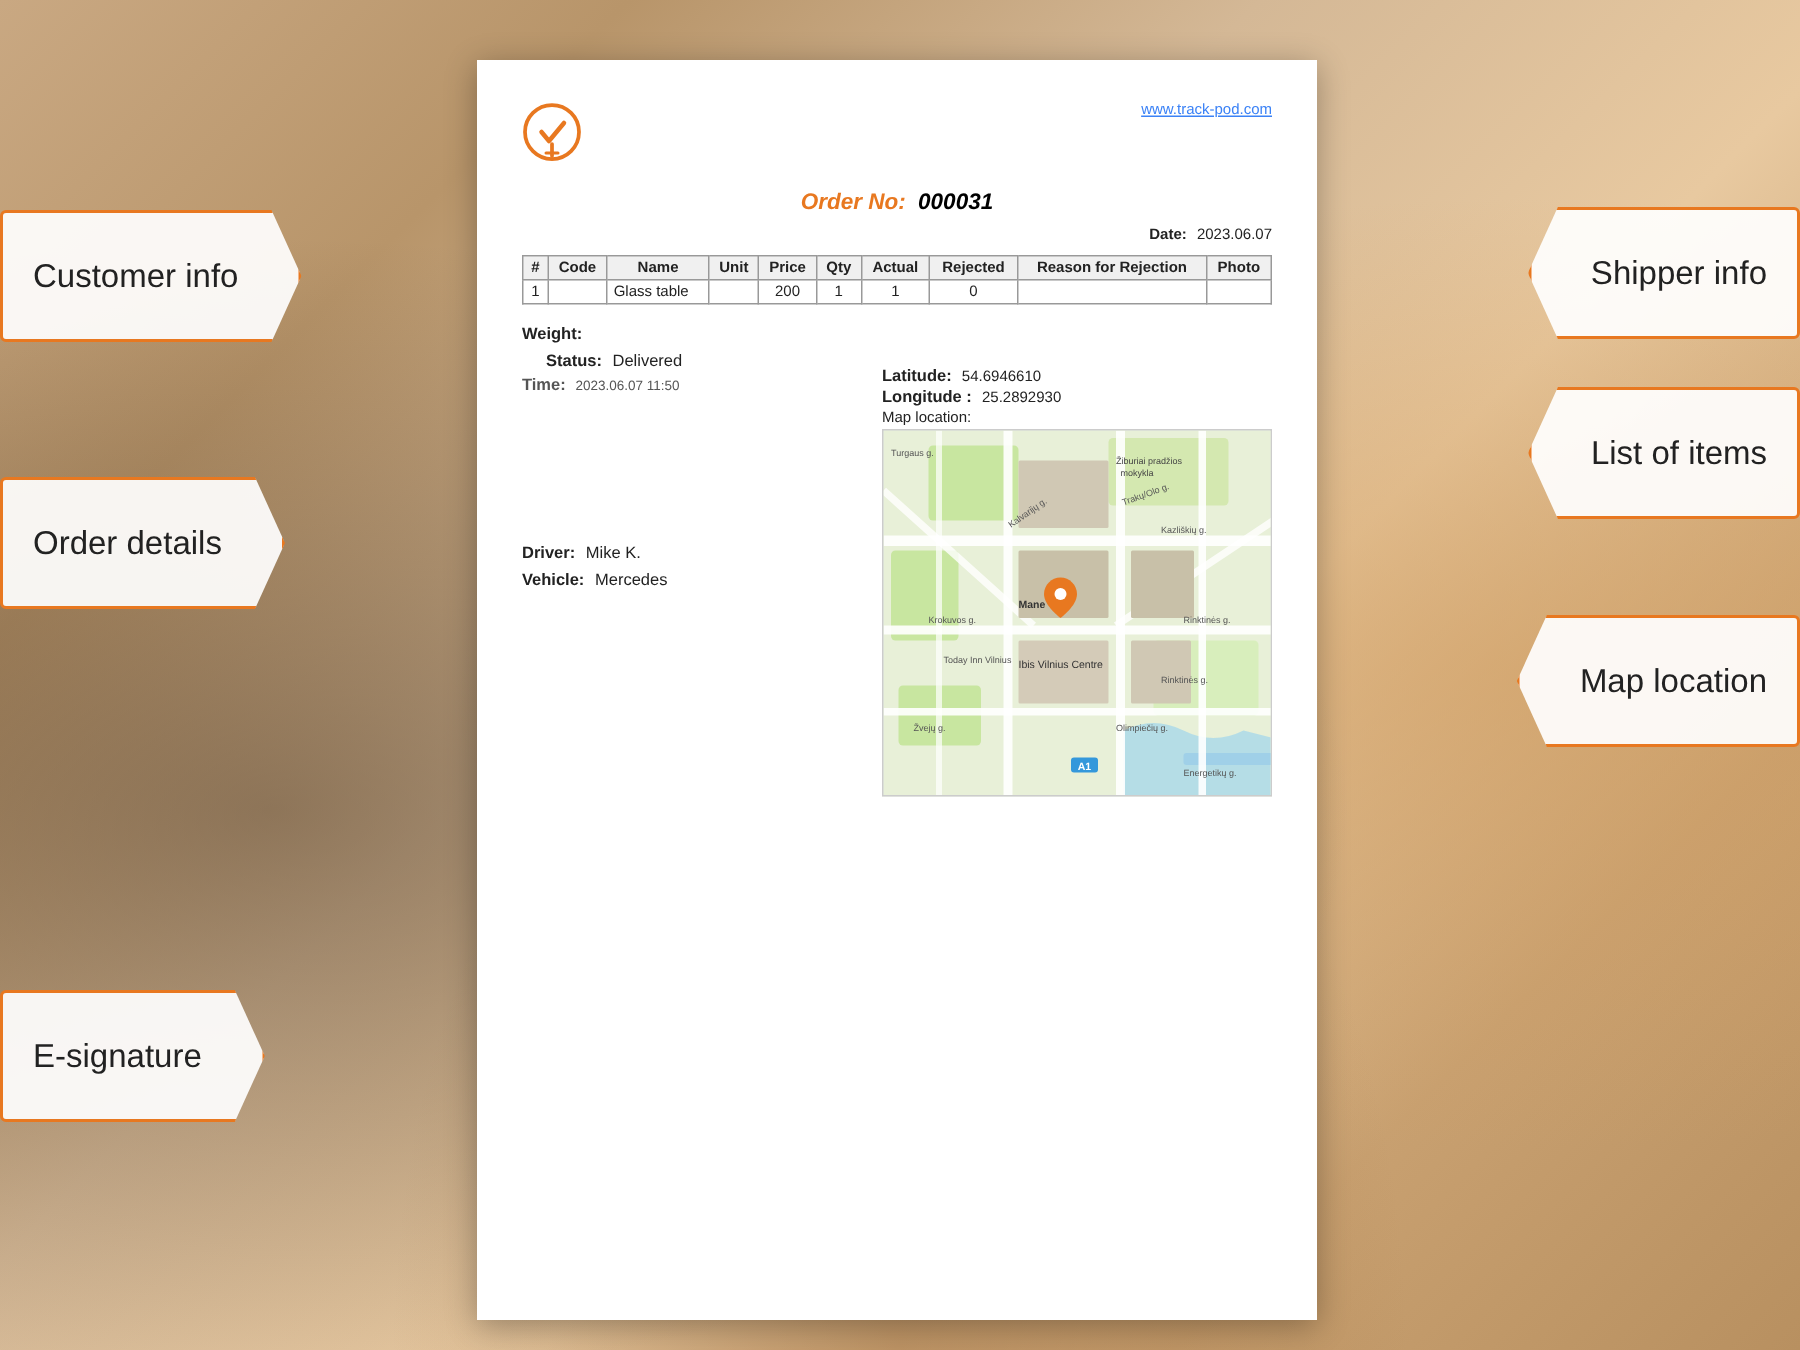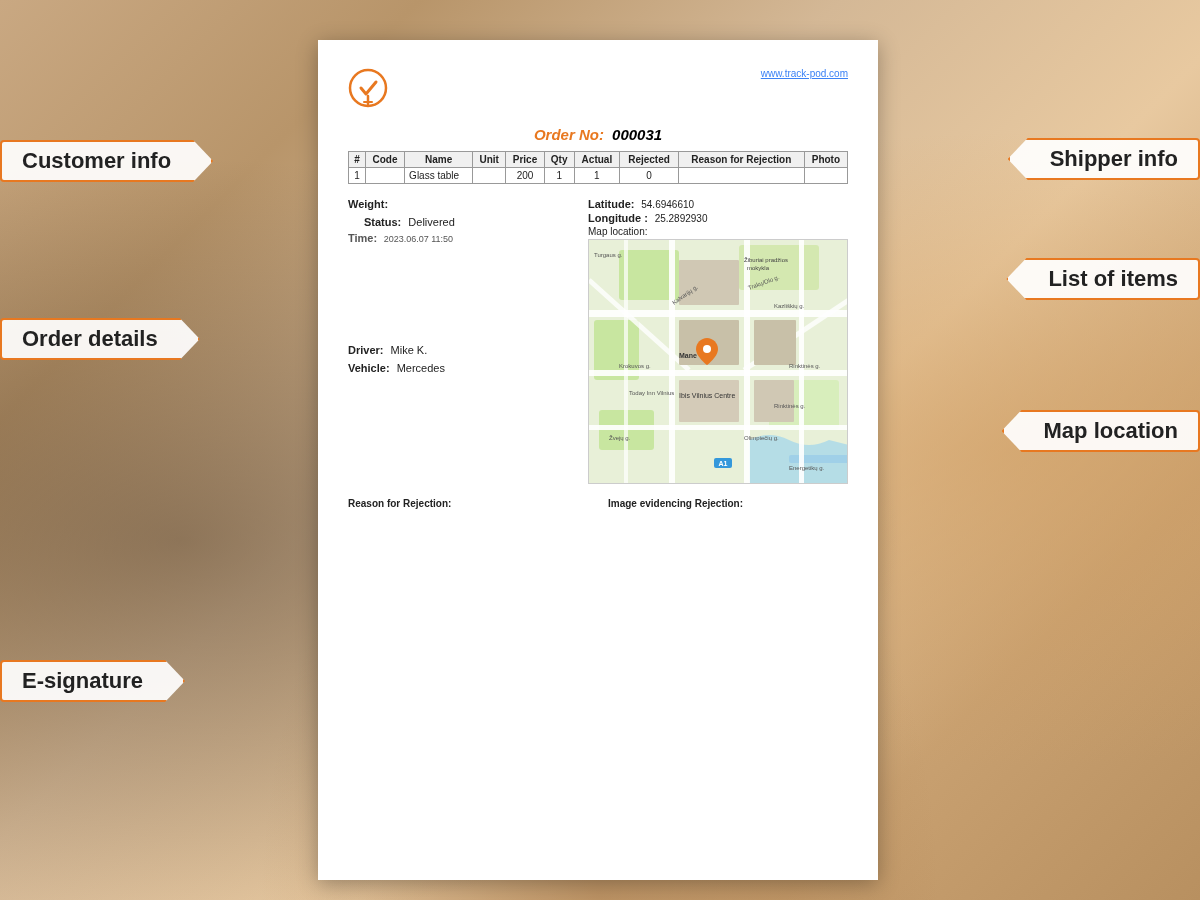--- a/index.html
+++ b/index.html
@@ -133,20 +133,21 @@
       gap: 32px;
       margin-bottom: 14px;
     }
 
     .delivery-left {
       width: 45%;
     }
 
     .delivery-right {
       width: 55%;
+      margin-top: 28px;
     }
 
     .weight-line { margin-bottom: 6px; }
     .status-line { margin-bottom: 4px; font-size: 11px; margin-left: 16px; }
     .time-line { font-size: 9px; color: #555; margin-bottom: 10px; }
 
     .driver-line { margin-bottom: 6px; font-size: 11px; }
     .vehicle-line { margin-bottom: 6px; font-size: 11px; }
 
     .map-label { font-size: 10px; margin-bottom: 2px; }
@@ -191,23 +192,23 @@
       left: 0;
     }
 
     .side-label-right {
       right: 0;
     }
 
     .arrow-box {
       background: rgba(255,255,255,0.92);
       border: 2px solid #e87820;
-      padding: 6px 20px;
+      padding: 29px 20px;
       font-size: 22px;
-      font-weight: bold;
+      font-weight: normal;
       color: #222;
       white-space: nowrap;
       position: relative;
     }
 
     
     .side-label-left .arrow-box {
       border-radius: 4px 0 0 4px;
       clip-path: polygon(0 0, calc(100% - 20px) 0, 100% 50%, calc(100% - 20px) 100%, 0 100%);
       padding-right: 40px;
@@ -289,20 +290,24 @@
       </svg>
       <a class="website-link">www.track-pod.com</a>
     </div>
 
 
     <div class="order-title">
       <span style="color:#e87820;">Order No:</span>
       <span style="color:#000; margin-left:4px;">000031</span>
     </div>
 
+    <div class="date-line">
+      <span style="font-weight:bold;">Date:</span>
+      <span style="margin-left:4px;">2023.06.07</span>
+    </div>
 
     <table class="items-table">
       <thead>
         <tr>
           <th>#</th>
           <th>Code</th>
           <th>Name</th>
           <th>Unit</th>
           <th>Price</th>
           <th>Qty</th>
@@ -419,25 +424,17 @@
             <text x="134" y="226" font-size="7" fill="white" text-anchor="middle" font-weight="bold">A1</text>
 
             <ellipse cx="118" cy="118" rx="6" ry="3" fill="rgba(0,0,0,0.2)"></ellipse>
             <path d="M118 98 C112 98 107 103 107 109 C107 117 118 125 118 125 C118 125 129 117 129 109 C129 103 124 98 118 98 Z" fill="#e87820"></path>
             <circle cx="118" cy="109" r="4" fill="white"></circle>
           </svg>
         </div>
       </div>
     </div>
 
-    <div class="rejection-section">
-      <div class="rejection-left">
-        <div style="font-size:10px; font-weight:bold;">Reason for Rejection:</div>
-      </div>
-      <div class="rejection-right">
-        <div style="font-size:10px; font-weight:bold;">Image evidencing Rejection:</div>
-      </div>
-    </div>
 
 
   </div>
 
 </div>
 
 </body></html>

